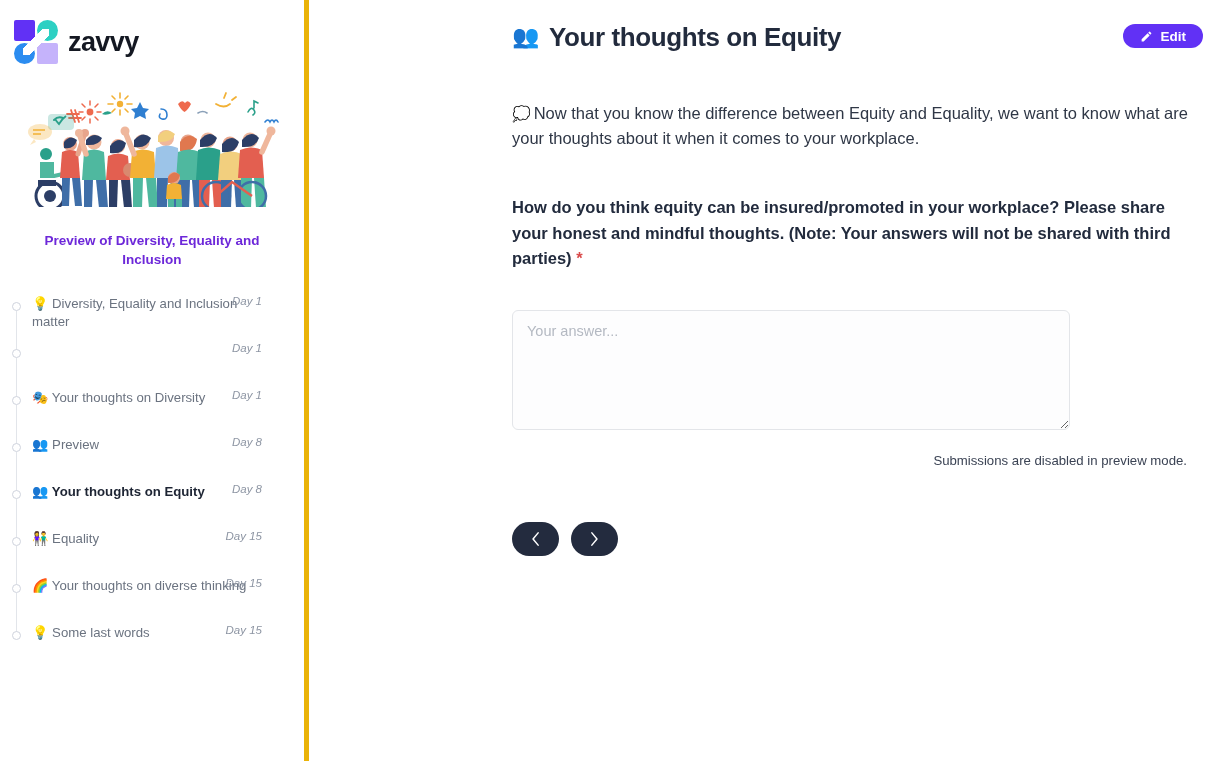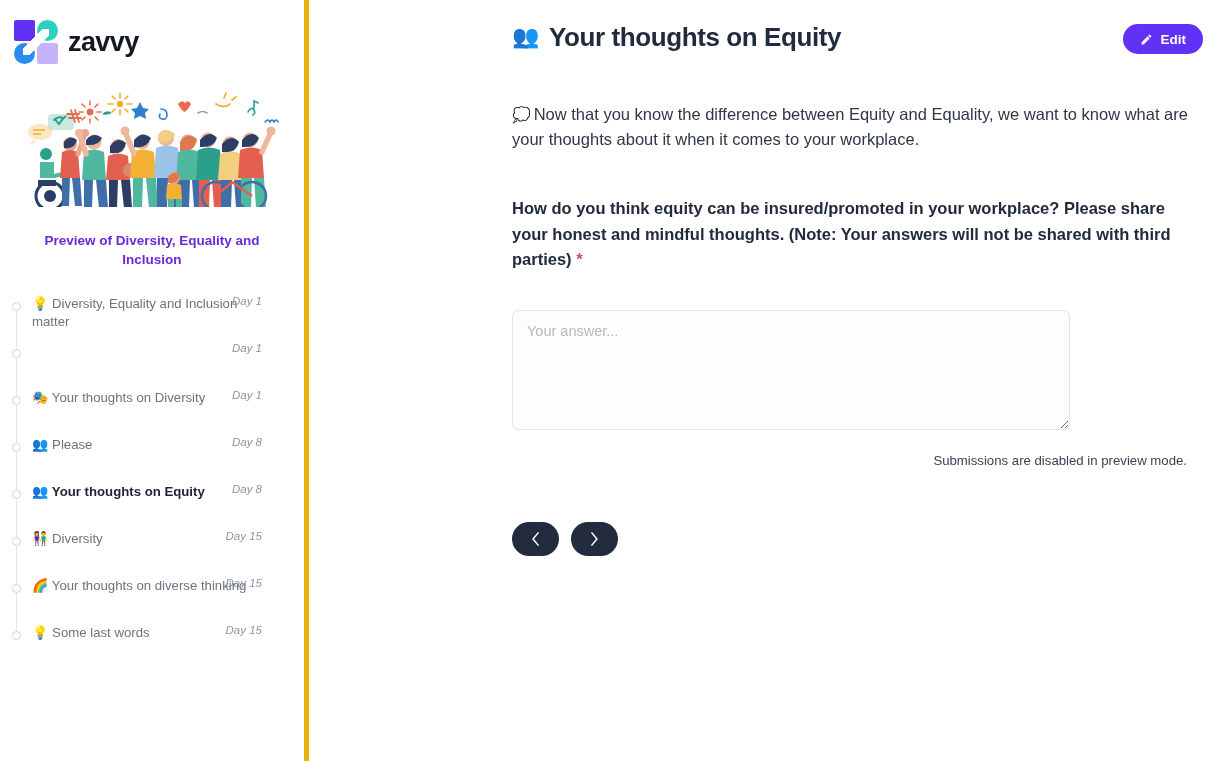--- a/index.html
+++ b/index.html
@@ -169,21 +169,21 @@
   }
   .page-title .t-emoji { font-size: 22px; }
   .edit-btn {
     display: inline-flex;
     align-items: center;
     gap: 8px;
     background: #6131f5;
     color: #fff;
     border: none;
     border-radius: 18px;
-    height: 30px;
+    height: 24px;
     padding: 0 17px;
     font-size: 13.5px;
     font-weight: 600;
     font-family: "Liberation Sans", sans-serif;
     cursor: pointer;
     margin-top: 2px;
     margin-right: -1px;
   }
   .edit-btn svg { display:block; }
 
@@ -395,33 +395,33 @@
         </div>
         <div class="tl-item">
           <span class="line"></span>
           <span class="dot"></span>
           <span class="tl-label"><span class="tl-emoji">🎭</span> <span>Your thoughts on Diversity</span></span>
           <span class="tl-day">Day 1</span>
         </div>
         <div class="tl-item">
           <span class="line"></span>
           <span class="dot"></span>
-          <span class="tl-label"><span class="tl-emoji">👥</span> <span>Please</span></span>
+          <span class="tl-label"><span class="tl-emoji">👥</span> <span>Preview</span></span>
           <span class="tl-day">Day 8</span>
         </div>
         <div class="tl-item active">
           <span class="line"></span>
           <span class="dot"></span>
           <span class="tl-label"><span class="tl-emoji">👥</span> <span>Your thoughts on Equity</span></span>
           <span class="tl-day">Day 8</span>
         </div>
         <div class="tl-item">
           <span class="line"></span>
           <span class="dot"></span>
-          <span class="tl-label"><span class="tl-emoji">👫</span> <span>Diversity</span></span>
+          <span class="tl-label"><span class="tl-emoji">👫</span> <span>Equality</span></span>
           <span class="tl-day">Day 15</span>
         </div>
         <div class="tl-item">
           <span class="line"></span>
           <span class="dot"></span>
           <span class="tl-label"><span class="tl-emoji">🌈</span> <span>Your thoughts on diverse thinking</span></span>
           <span class="tl-day">Day 15</span>
         </div>
         <div class="tl-item">
           <span class="dot"></span>

